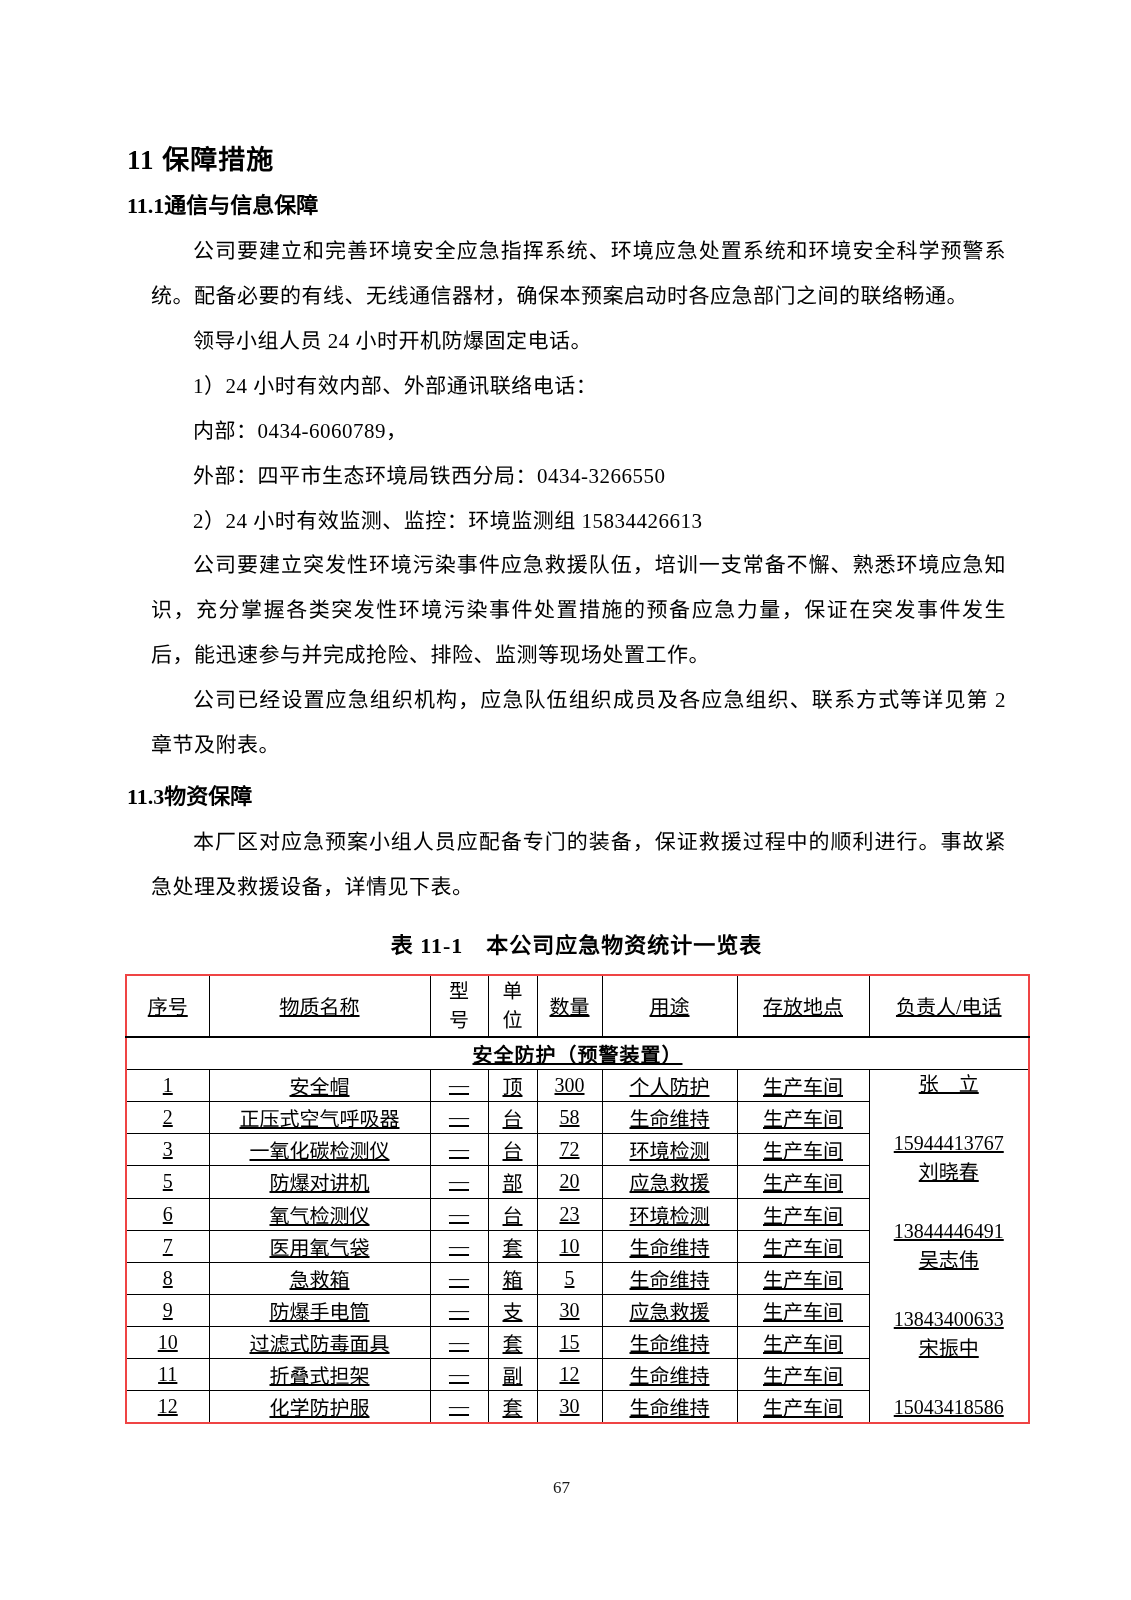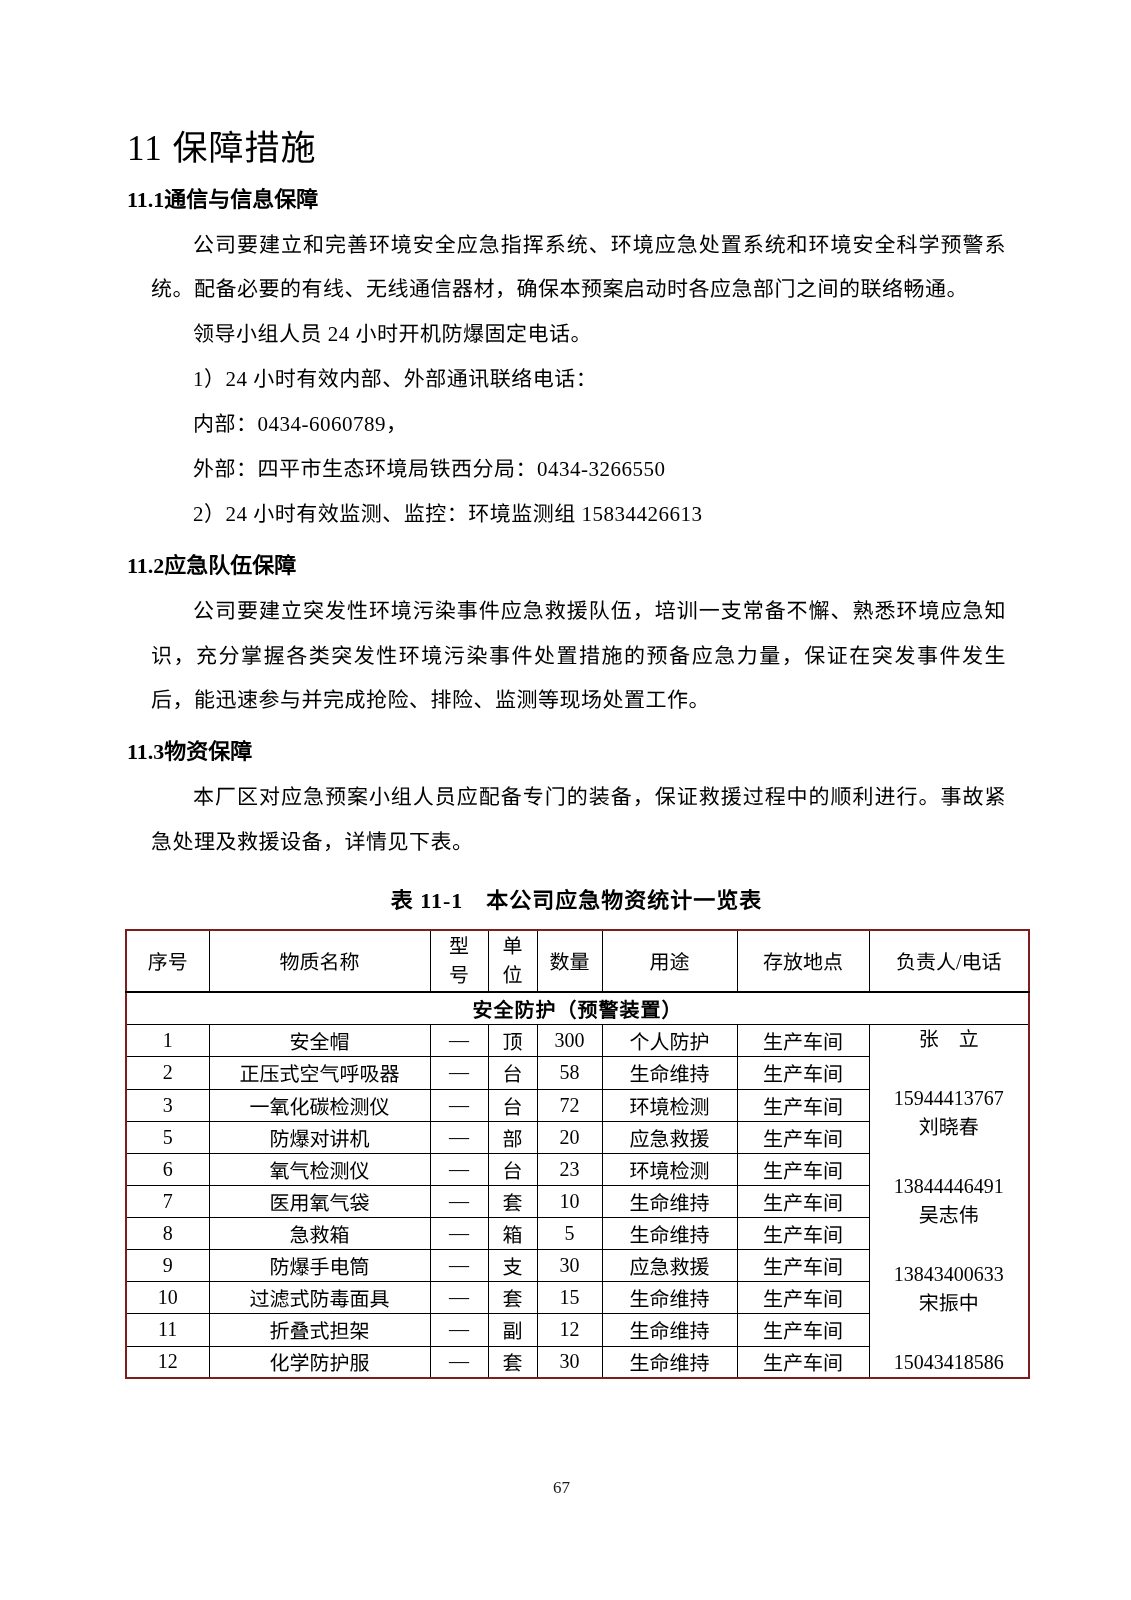--- a/index.html
+++ b/index.html
@@ -11,24 +11,24 @@
   }
   .page {
     position: relative;
     width: 1131px;
     height: 1600px;
     background: #ffffff;
     padding: 128px 125px 0 127px;
     overflow: hidden;
   }
   h1.chapter {
-    font-size: 35px;
-    font-weight: normal;
+    font-size: 27px;
+    font-weight: bold;
     line-height: 1.2;
-    margin: 0 0 16px 0;
+    margin: 16px 0 16px 0;
     letter-spacing: 1px;
   }
   h2.section {
     font-size: 22px;
     font-weight: bold;
     line-height: 1.25;
     margin: 15px 0 9px 0;
   }
   p.body-line {
     font-size: 21px;
@@ -44,22 +44,23 @@
     text-align: center;
     font-size: 22px;
     font-weight: bold;
     letter-spacing: 1px;
   }
   table.supplies {
     width: 903px;
     margin-left: -2px;
     border-collapse: collapse;
     table-layout: fixed;
-    border: 2px solid #7f1d1d;
+    border: 2px solid #ef4444;
     font-size: 20px;
+    text-decoration: underline;
   }
   table.supplies th,
   table.supplies td {
     border: 1px solid #000000;
     text-align: center;
     vertical-align: middle;
     padding: 0 2px;
     overflow: hidden;
   }
   table.supplies thead th {
@@ -111,22 +112,22 @@
   <h1 class="chapter">11 保障措施</h1>
 
   <h2 class="section">11.1通信与信息保障</h2>
   <p class="body-line">公司要建立和完善环境安全应急指挥系统、环境应急处置系统和环境安全科学预警系统。配备必要的有线、无线通信器材，确保本预案启动时各应急部门之间的联络畅通。</p>
   <p class="body-line">领导小组人员 24 小时开机防爆固定电话。</p>
   <p class="body-line">1）24 小时有效内部、外部通讯联络电话：</p>
   <p class="body-line">内部：0434-6060789，</p>
   <p class="body-line">外部：四平市生态环境局铁西分局：0434-3266550</p>
   <p class="body-line">2）24 小时有效监测、监控：环境监测组 15834426613</p>
 
-  <h2 class="section">11.2应急队伍保障</h2>
   <p class="body-line">公司要建立突发性环境污染事件应急救援队伍，培训一支常备不懈、熟悉环境应急知识，充分掌握各类突发性环境污染事件处置措施的预备应急力量，保证在突发事件发生后，能迅速参与并完成抢险、排险、监测等现场处置工作。</p>
+  <p class="body-line">公司已经设置应急组织机构，应急队伍组织成员及各应急组织、联系方式等详见第 2 章节及附表。</p>
 
   <h2 class="section">11.3物资保障</h2>
   <p class="body-line">本厂区对应急预案小组人员应配备专门的装备，保证救援过程中的顺利进行。事故紧急处理及救援设备，详情见下表。</p>
 
   <div class="table-caption">表 11-1　本公司应急物资统计一览表</div>
 
   <table class="supplies">
     <colgroup>
       <col style="width:83px">
         <col style="width:221px">

